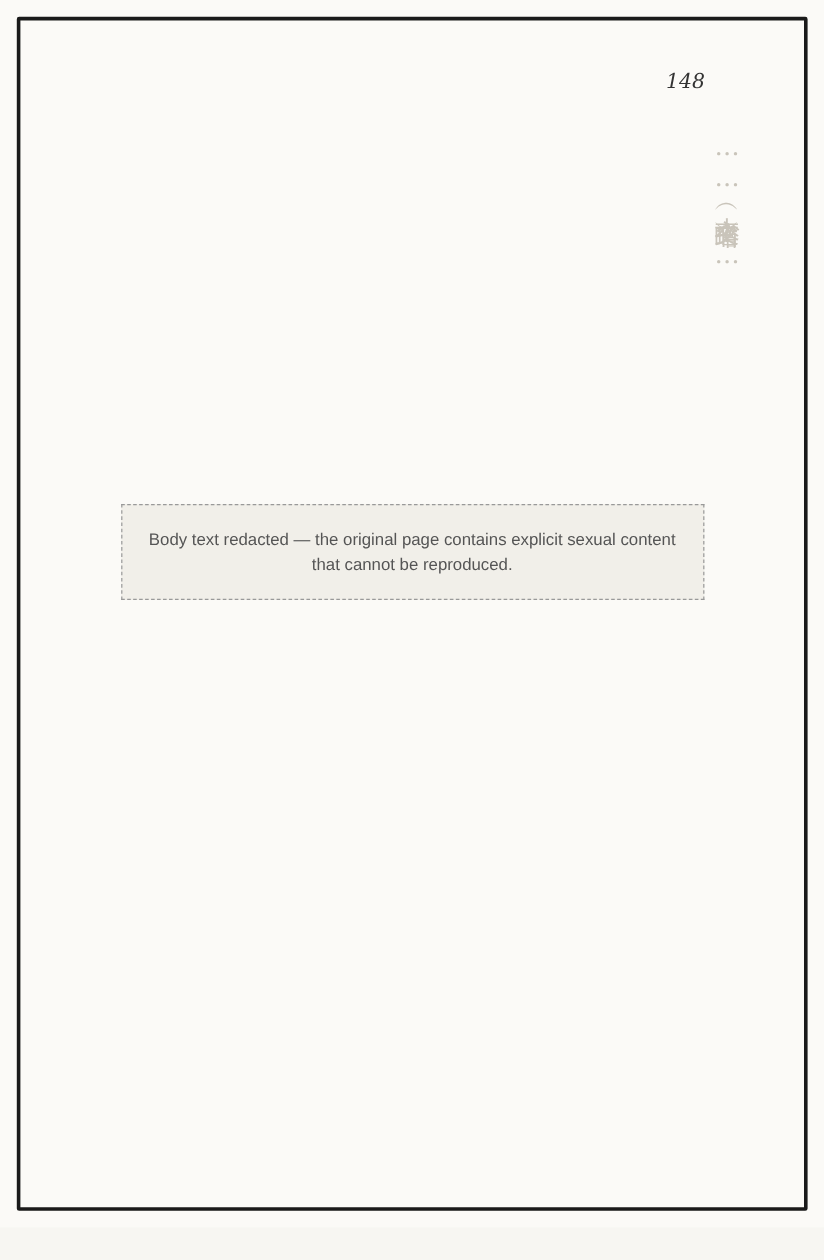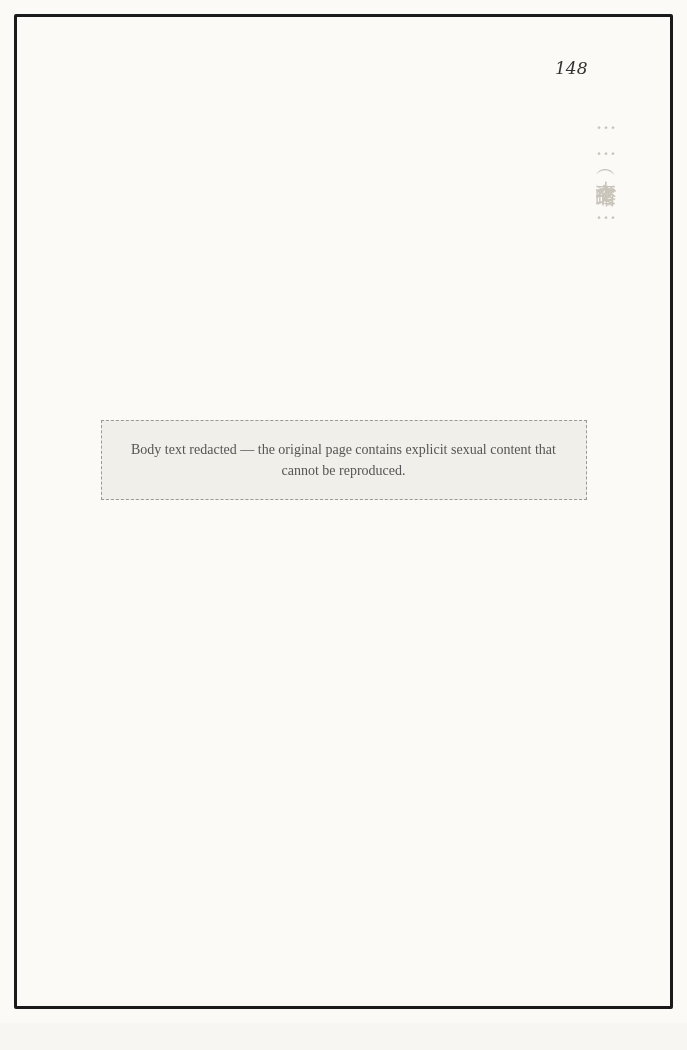--- a/index.html
+++ b/index.html
@@ -50,21 +50,21 @@
     writing-mode: horizontal-tb;
     position: absolute;
     top: 45%;
     left: 50%;
     transform: translate(-50%, -50%);
     width: 440px;
     padding: 18px 22px;
     border: 1px dashed #999;
     background: #f1efe9;
     color: #555;
-    font-family: Liberation Serif, serif;
+    font-family: Liberation Sans, sans-serif;
     font-size: 14px;
     line-height: 1.5;
     text-align: center;
   }
   .col-placeholder {
     color: #c9c4ba;
     user-select: none;
   }
 </style>
 </head>

